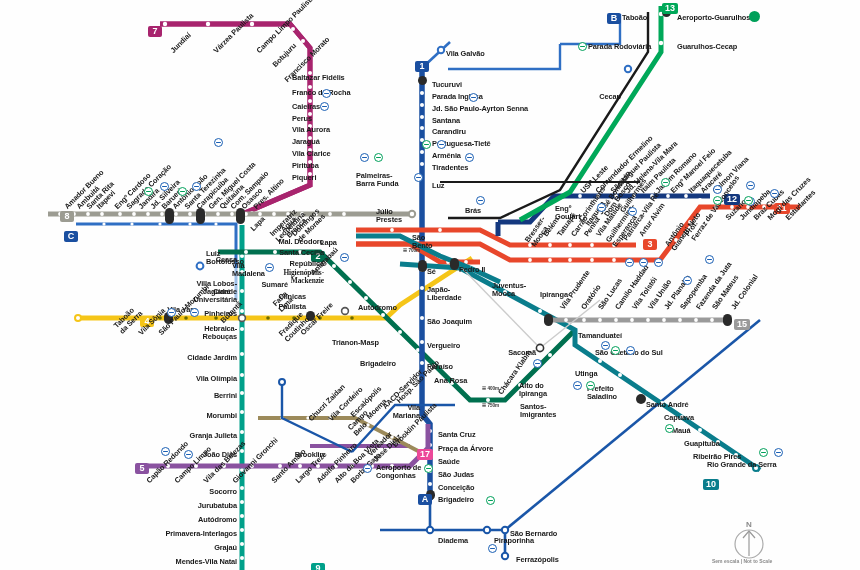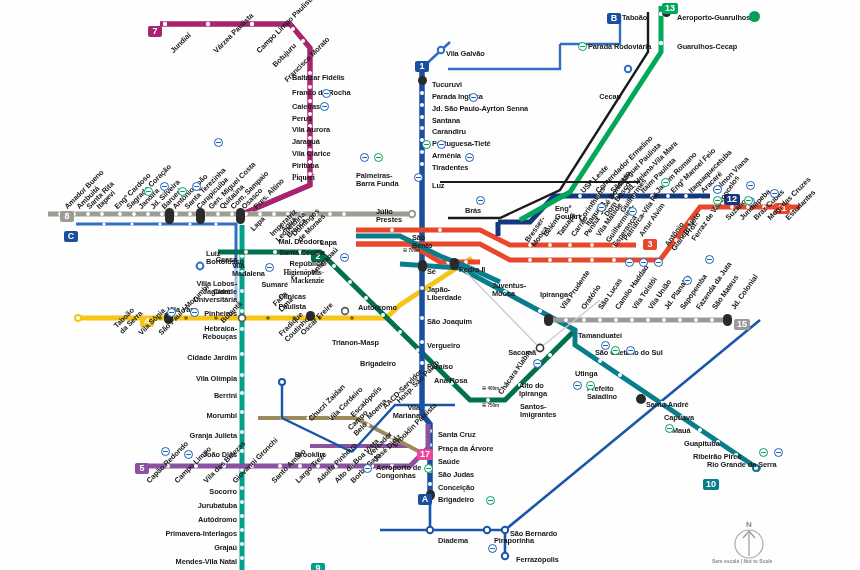--- a/index.html
+++ b/index.html
@@ -378,21 +378,21 @@
       <div class="lbl l" style="left: 274px; top: 62px; transform: rotate(-45deg); transform-origin: left center;">Botujuru</div>
       <div class="lbl l" style="left: 286px; top: 77px; transform: rotate(-45deg); transform-origin: left center;">Francisco Morato</div>
       <div class="lbl l" style="left: 292px; top: 74px;">Baltazar Fidélis</div>
       <div class="lbl l" style="left: 292px; top: 89px;">Franco da Rocha</div>
       <div class="lbl l" style="left: 292px; top: 103px;">Caieiras</div>
       <div class="lbl l" style="left: 292px; top: 115px;">Perus</div>
       <div class="lbl l" style="left: 292px; top: 126px;">Vila Aurora</div>
       <div class="lbl l" style="left: 292px; top: 138px;">Jaraguá</div>
       <div class="lbl l" style="left: 292px; top: 150px;">Vila Clarice</div>
       <div class="lbl l" style="left: 292px; top: 162px;">Pirituba</div>
-      <div class="lbl l" style="left: 292px; top: 174px; font-family: Liberation Serif, serif;">Piqueri</div>
+      <div class="lbl l" style="left: 292px; top: 174px;">Piqueri</div>
       <div class="lbl l" style="left: 446px; top: 50px;">Vila Galvão</div>
       <div class="lbl l" style="left: 432px; top: 81px;">Tucuruvi</div>
       <div class="lbl l" style="left: 432px; top: 93px;">Parada Inglesa</div>
       <div class="lbl l" style="left: 432px; top: 105px;">Jd. São Paulo-Ayrton Senna</div>
       <div class="lbl l" style="left: 432px; top: 117px;">Santana</div>
       <div class="lbl l" style="left: 432px; top: 128px;">Carandiru</div>
       <div class="lbl l" style="left: 432px; top: 140px;">Portuguesa-Tietê</div>
       <div class="lbl l" style="left: 432px; top: 152px;">Armênia</div>
       <div class="lbl l" style="left: 432px; top: 164px;">Tiradentes</div>
       <div class="lbl l" style="left: 432px; top: 182px;">Luz</div>

